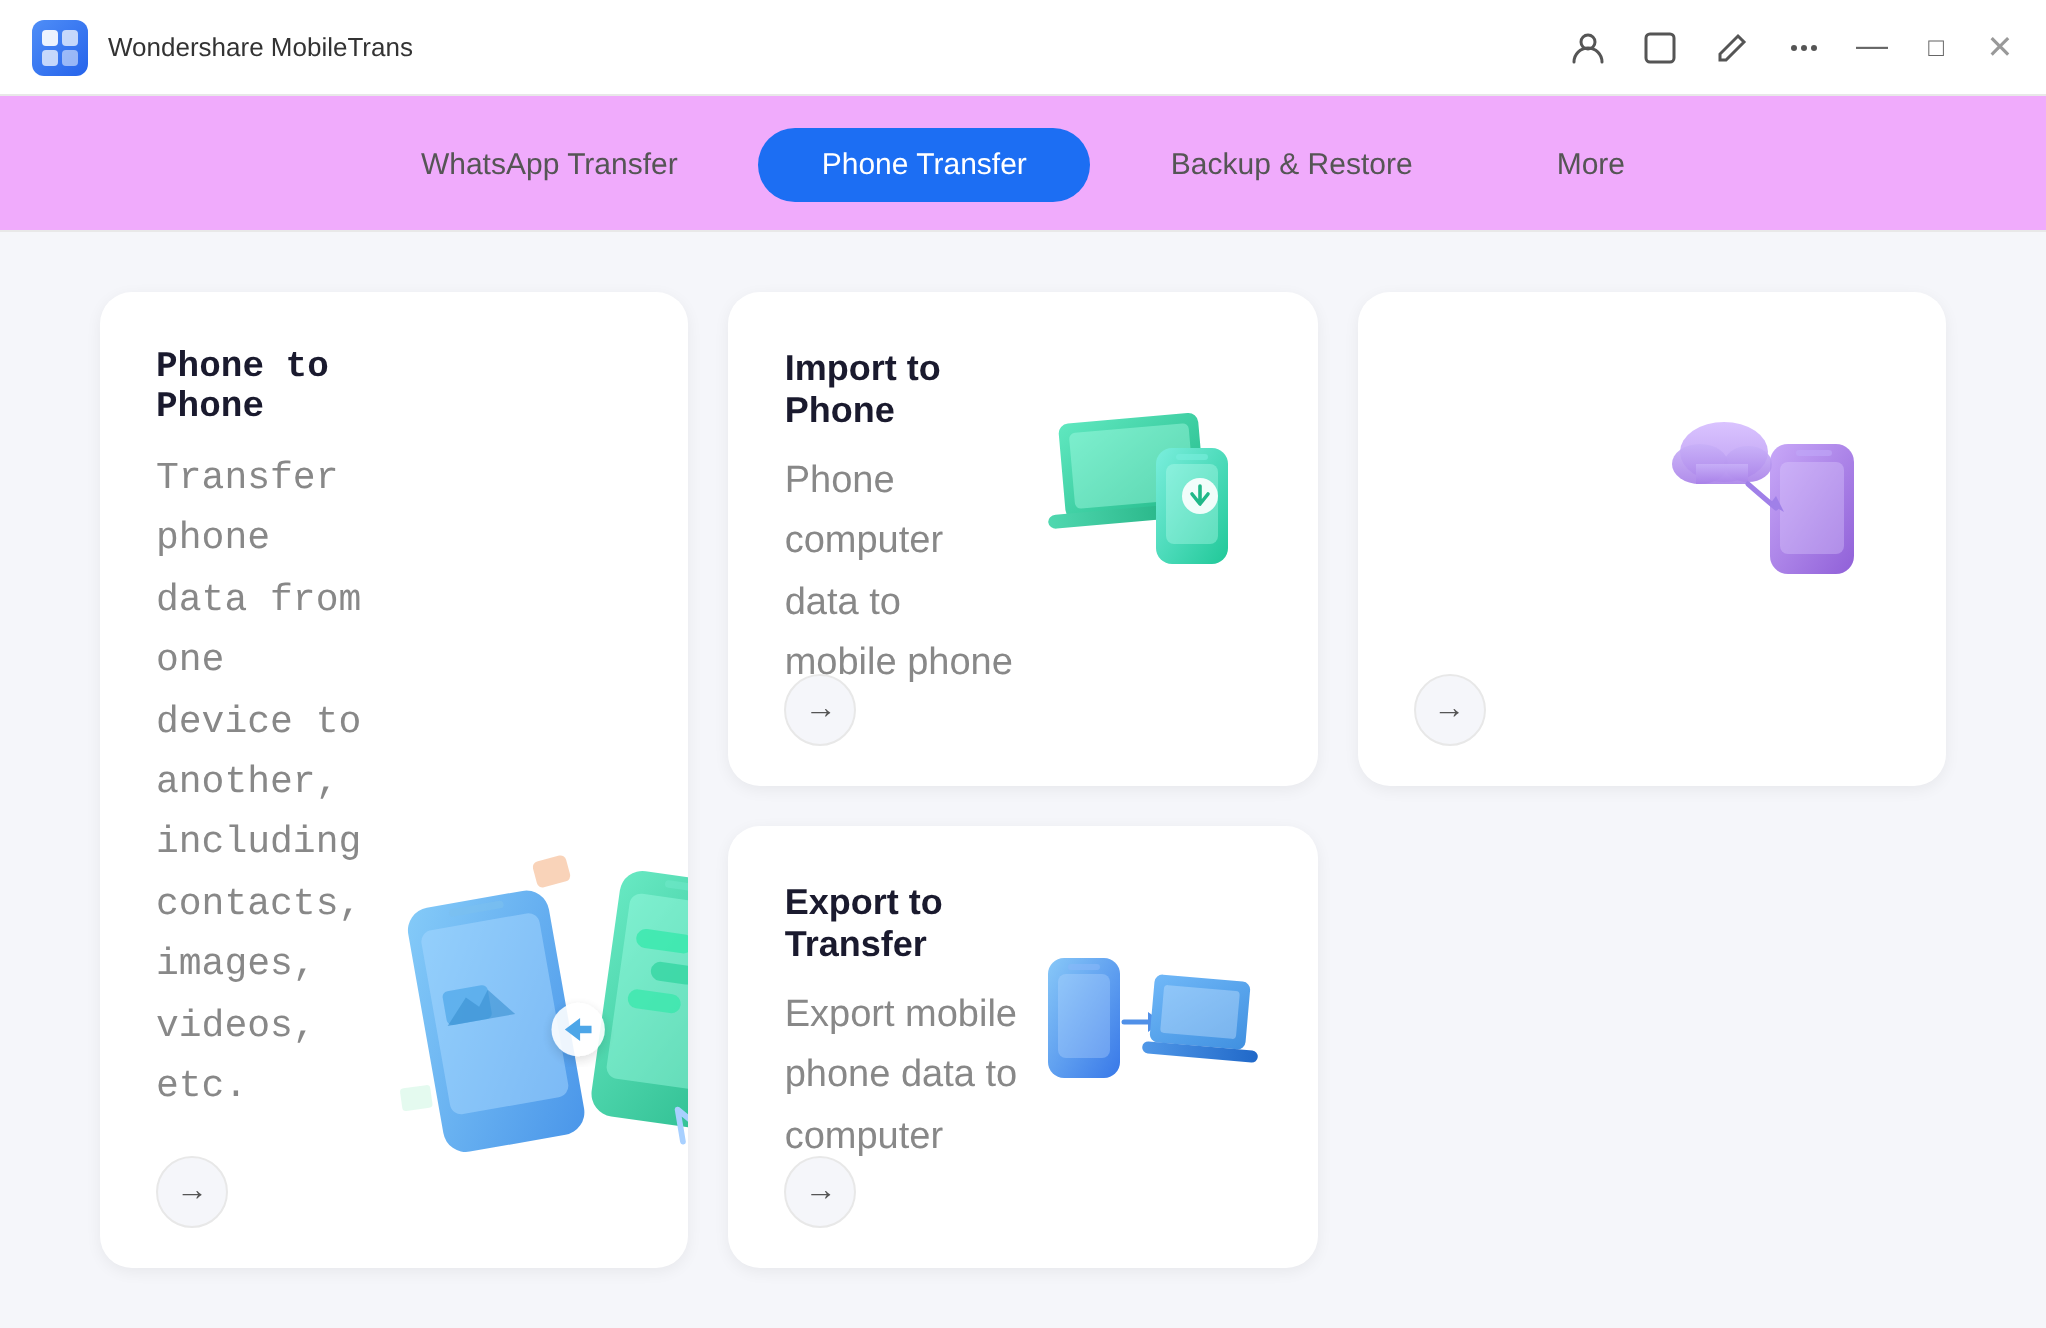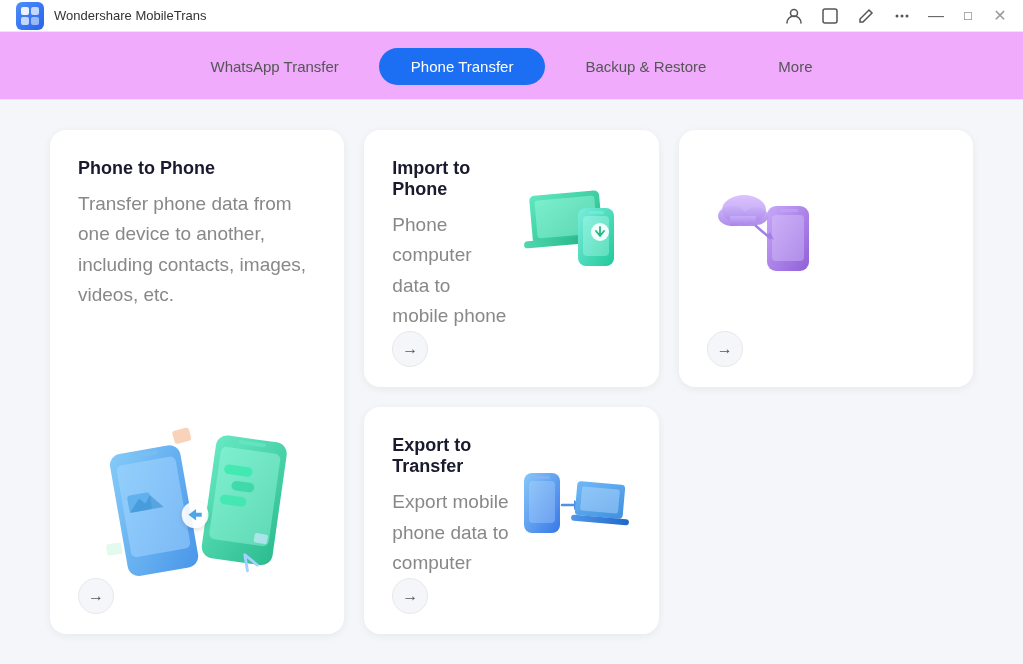--- a/index.html
+++ b/index.html
@@ -9,21 +9,21 @@
       width: 1023px;
       height: 664px;
       overflow: hidden;
       display: flex;
       flex-direction: column;
     }
 
     
     .title-bar {
       background: #ffffff;
-      height: 32px;
+      height: 48px;
       display: flex;
       align-items: center;
       justify-content: space-between;
       padding: 0 16px;
       border-bottom: 1px solid #e8e8e8;
       -webkit-app-region: drag;
       flex-shrink: 0;
     }
     .title-bar-left {
       display: flex;
@@ -127,21 +127,22 @@
       cursor: pointer;
       transition: box-shadow 0.2s;
       box-shadow: 0 2px 8px rgba(0,0,0,0.06);
     }
 
     
     .card-large {
       grid-column: 1;
       grid-row: 1 / 3;
       display: flex;
-      flex-direction: column;
+      flex-direction: row;
+      font-family: Liberation Mono, monospace;
     }
 
     .card-title {
       font-size: 18px;
       font-weight: 700;
       color: #1a1a2e;
       margin-bottom: 10px;
     }
     .card-desc {
       font-size: 19px;
@@ -178,20 +179,21 @@
 
     
     .card-small {
       grid-column: 2;
       display: flex;
       flex-direction: row;
       align-items: flex-start;
       gap: 0;
       position: relative;
       padding-bottom: 50px;
+      justify-content: flex-end;
     }
     .card-small-right {
       grid-column: 3;
     }
 
     .card-text {
       flex: 1;
     }
     .card-img {
       width: 120px;

